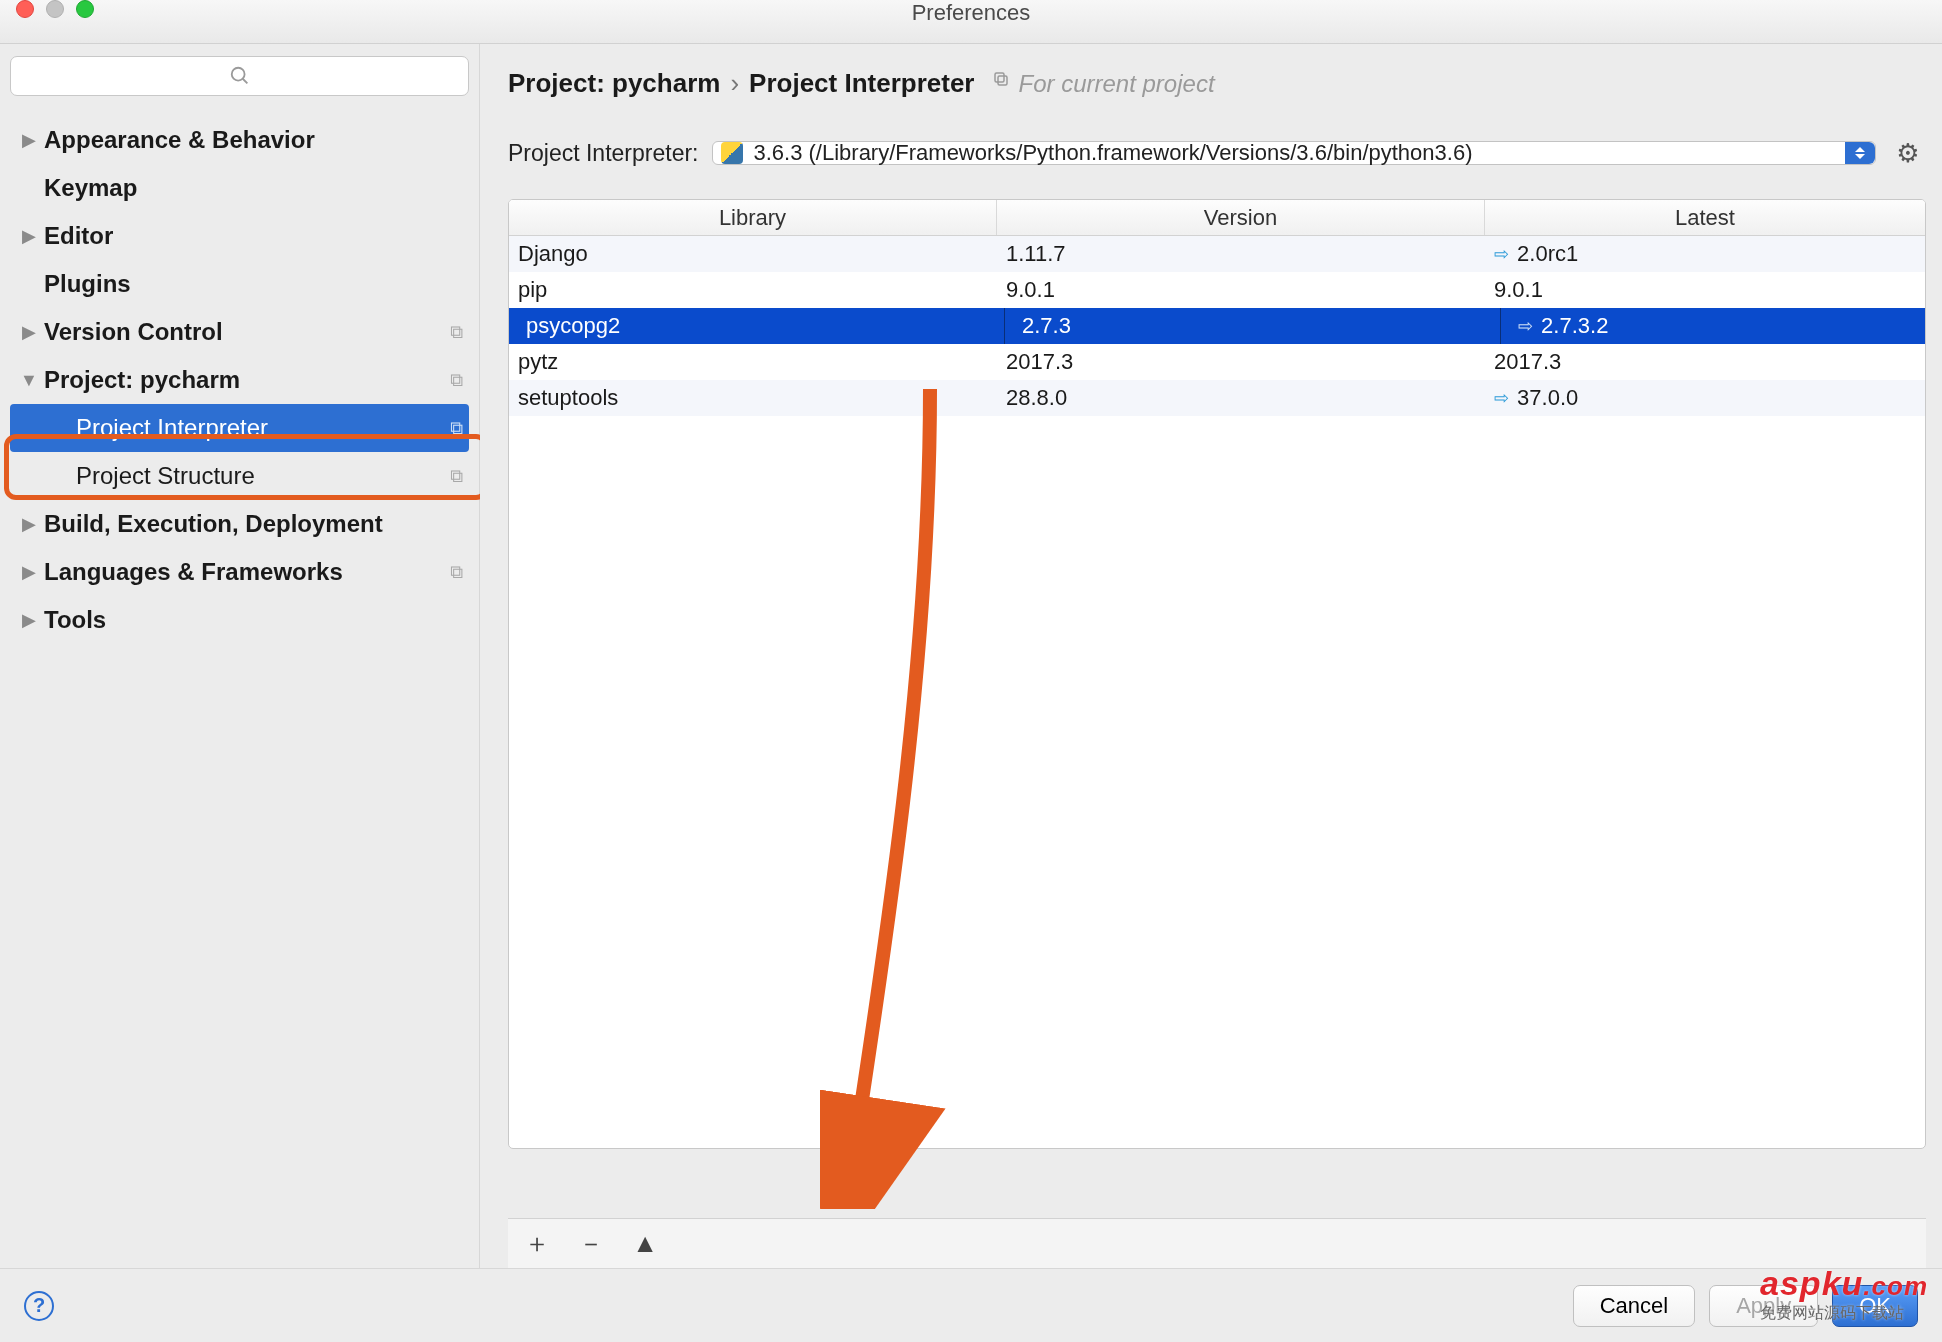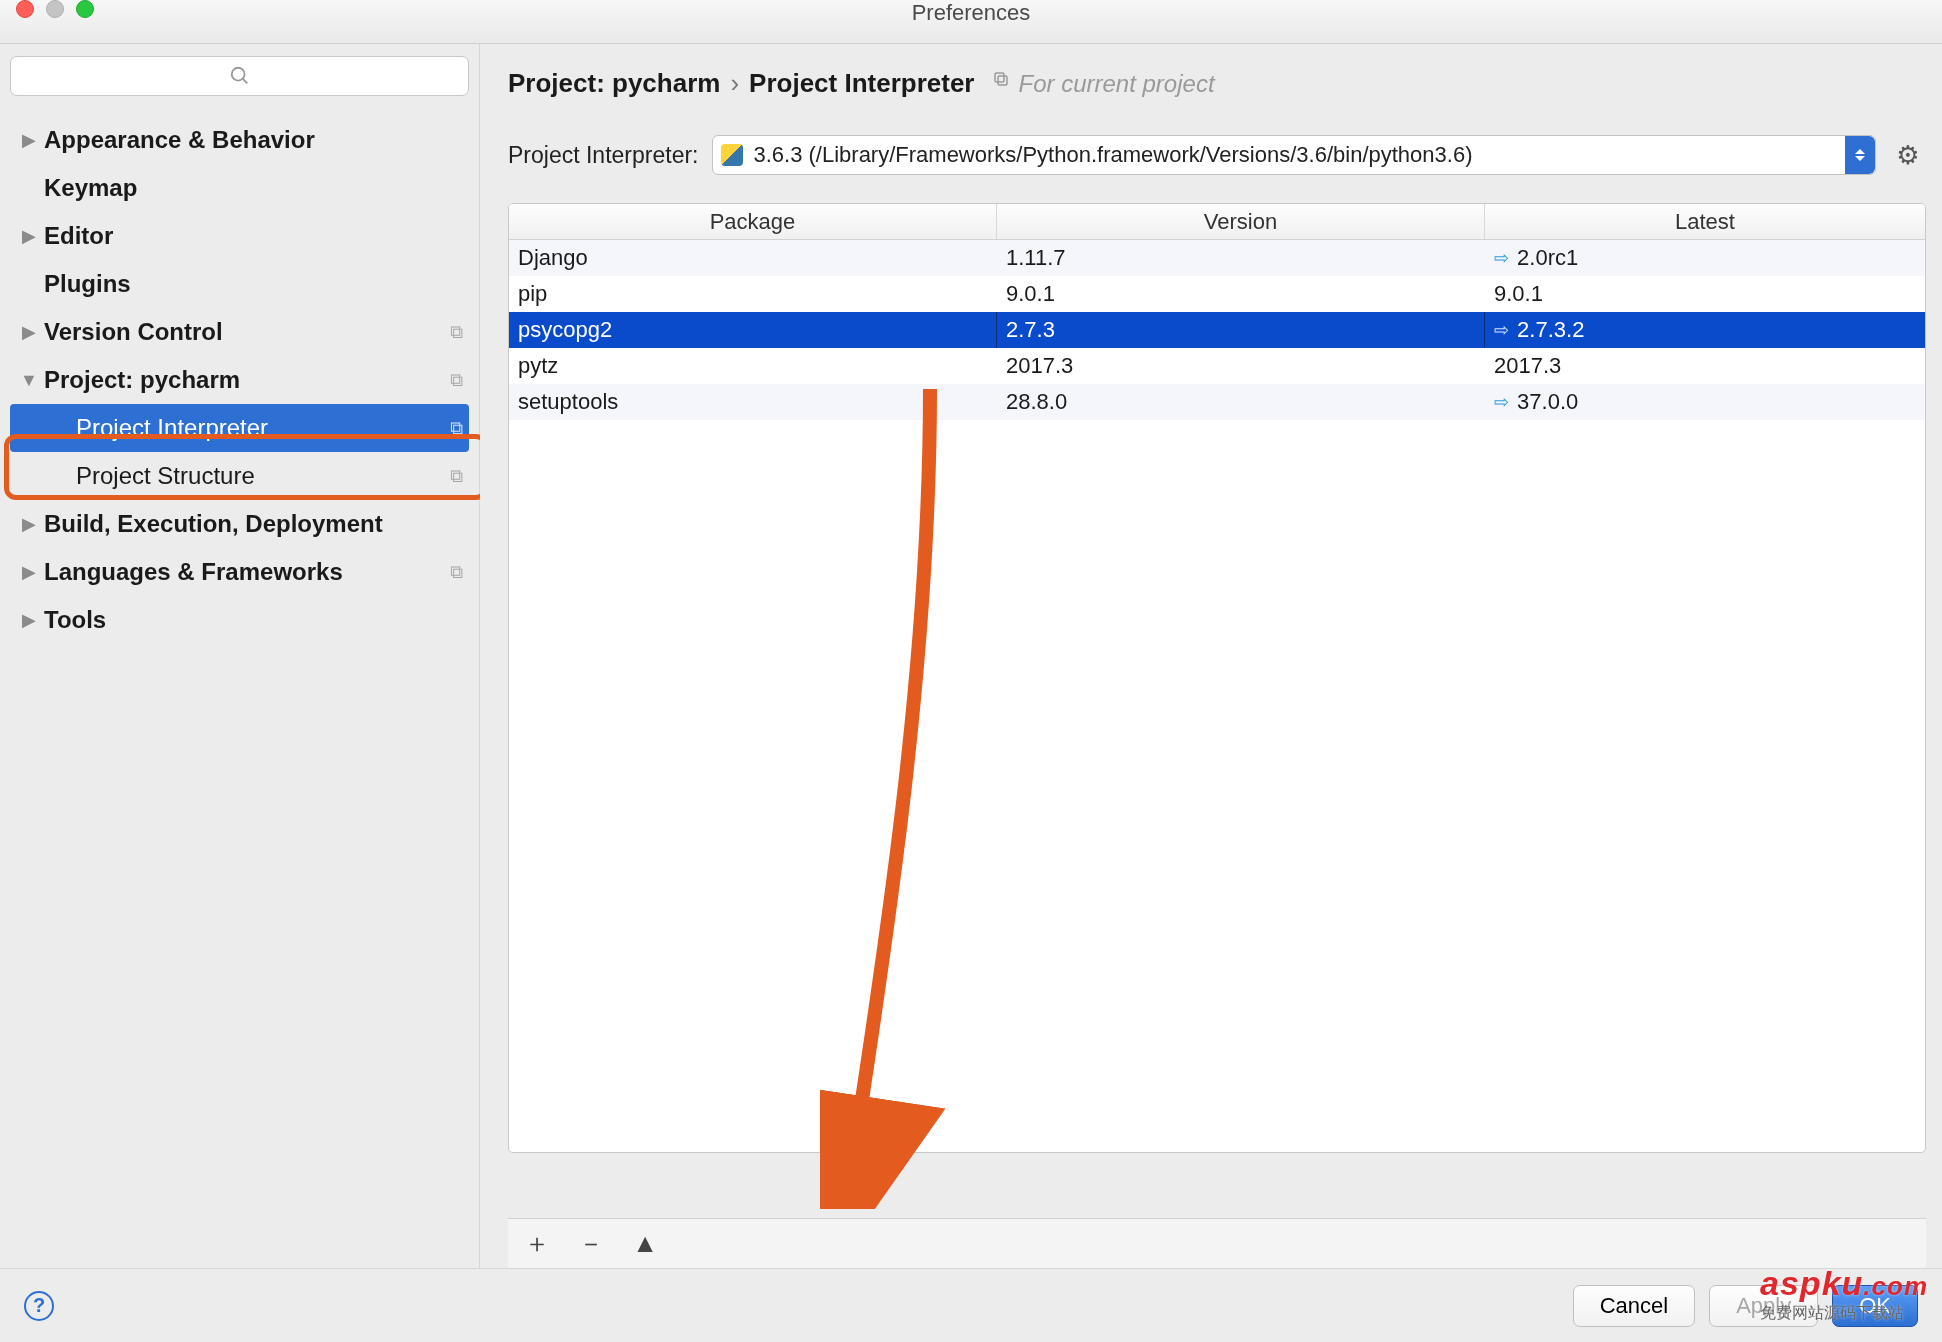--- a/index.html
+++ b/index.html
@@ -25,41 +25,41 @@
 .tree-item.selected .copy-icon { color:#cfe0f6; }
 .highlight-box { position:absolute; border:5px solid #e35b1f; border-radius:12px; pointer-events:none; }
 .content { flex:1; background:#ececec; position:relative; padding:24px 16px 0 28px; }
 .breadcrumb { font-size:26px; color:#1a1a1a; display:flex; align-items:center; gap:10px; }
 .breadcrumb .b1 { font-weight:700; }
 .breadcrumb .sep { color:#777; }
 .breadcrumb .b2 { font-weight:700; }
 .breadcrumb .note { color:#9a9a9a; font-weight:400; font-size:24px; margin-left:8px; display:flex; align-items:flex-start; gap:8px;font-style:italic; }
 .interp-row { display:flex; align-items:center; margin-top:36px; gap:14px; }
 .interp-row .lbl { font-size:23px; color:#222; }
-.interp-select { flex:1; height:40px; background:#fff; border:1px solid #c3c3c3; border-radius:6px; display:flex; align-items:center; padding:0 8px; position:relative; font-size:22px; color:#222; }
+.interp-select { flex:1; height:24px; background:#fff; border:1px solid #c3c3c3; border-radius:6px; display:flex; align-items:center; padding:0 8px; position:relative; font-size:22px; color:#222; }
 .py-icon { width:22px; height:22px; margin-right:10px; background:linear-gradient(135deg,#ffd43b 50%,#3776ab 50%); border-radius:4px; }
 .sel-btn { position:absolute; right:0; top:0; bottom:0; width:30px; background:#2d6fd2; border-radius:0 6px 6px 0; display:flex; flex-direction:column; justify-content:center; align-items:center; gap:2px; }
 .sel-btn .tri { width:0; height:0; border-left:5px solid transparent; border-right:5px solid transparent; }
 .sel-btn .up { border-bottom:5px solid #fff; }
 .sel-btn .dn { border-top:5px solid #fff; }
 .gear { width:36px; height:36px; color:#555; font-size:26px; text-align:center; line-height:36px; }
 .table-wrap { margin-top:28px; border:1px solid #c8c8c8; border-radius:5px; background:#fff; overflow:hidden; }
 .thead { display:flex; background:linear-gradient(#fdfdfd,#f0f0f0); border-bottom:1px solid #d2d2d2; height:36px; }
 .th { font-size:22px; color:#333; display:flex; align-items:center; justify-content:center; border-right:1px solid #d9d9d9; }
 .th:last-child { border-right:none; }
 .col1 { width:488px; }
 .col2 { width:488px; }
 .col3 { flex:1; }
 .tbody { }
 .tr { display:flex; height:36px; font-size:22px; color:#1a1a1a; }
 .tr:nth-child(odd){ background:#f4f6fb; }
 .tr:nth-child(even){ background:#fff; }
 .td { display:flex; align-items:center; padding-left:9px; }
 .tr.selected { background:#0a4bcc; color:#fff; }
-.tr.selected .td { border-right:1px solid #092e78; }
+.tr.selected .td { border-right:1px solid #092e78;margin-left:8px; }
 .tr.selected .td:last-child { border-right:none; }
 .arrow-up { display:inline-block; margin-right:8px; color:#2d9bd8; font-size:18px; }
 .tr.selected .arrow-up { color:#cfe0f6; }
 .table-footer { display:flex; align-items:center; gap:28px; padding:10px 16px; border-top:1px solid #d2d2d2; background:#f4f4f4; position:absolute; bottom:0; left:28px; right:16px; height:50px; }
 .ft-btn { font-size:26px; color:#444; width:26px; text-align:center; }
 .footer { height:74px; background:#ececec; border-top:1px solid #d7d7d7; display:flex; align-items:center; padding:0 24px; }
 .help { width:30px; height:30px; border:2px solid #2d6fd2; color:#2d6fd2; border-radius:50%; display:flex; align-items:center; justify-content:center; font-size:20px; font-weight:700; }
 .footer-spacer { flex:1; }
 .btn { height:42px; padding:0 26px; border-radius:7px; font-size:22px; border:1px solid #c0c0c0; background:linear-gradient(#fefefe,#f1f1f1); margin-left:14px; display:flex; align-items:center; }
 .btn.disabled { color:#a6a6a6; }
@@ -164,21 +164,21 @@
         <div class="sel-btn">
           <div class="tri up"></div>
             <div class="tri dn"></div>
         </div>
       </div>
       <div class="gear">⚙</div>
     </div>
 
     <div class="table-wrap" style="height:950px; position:relative;">
       <div class="thead">
-        <div class="th col1">Package</div>
+        <div class="th col1">Library</div>
         <div class="th col2">Version</div>
         <div class="th col3">Latest</div>
       </div>
       <div class="tbody" id="tbody">
           <div class="tr">
             <div class="td col1">Django</div>
             <div class="td col2">1.11.7</div>
             <div class="td col3">
               <span class="arrow-up">⇨</span>
               <span>2.0rc1</span>

